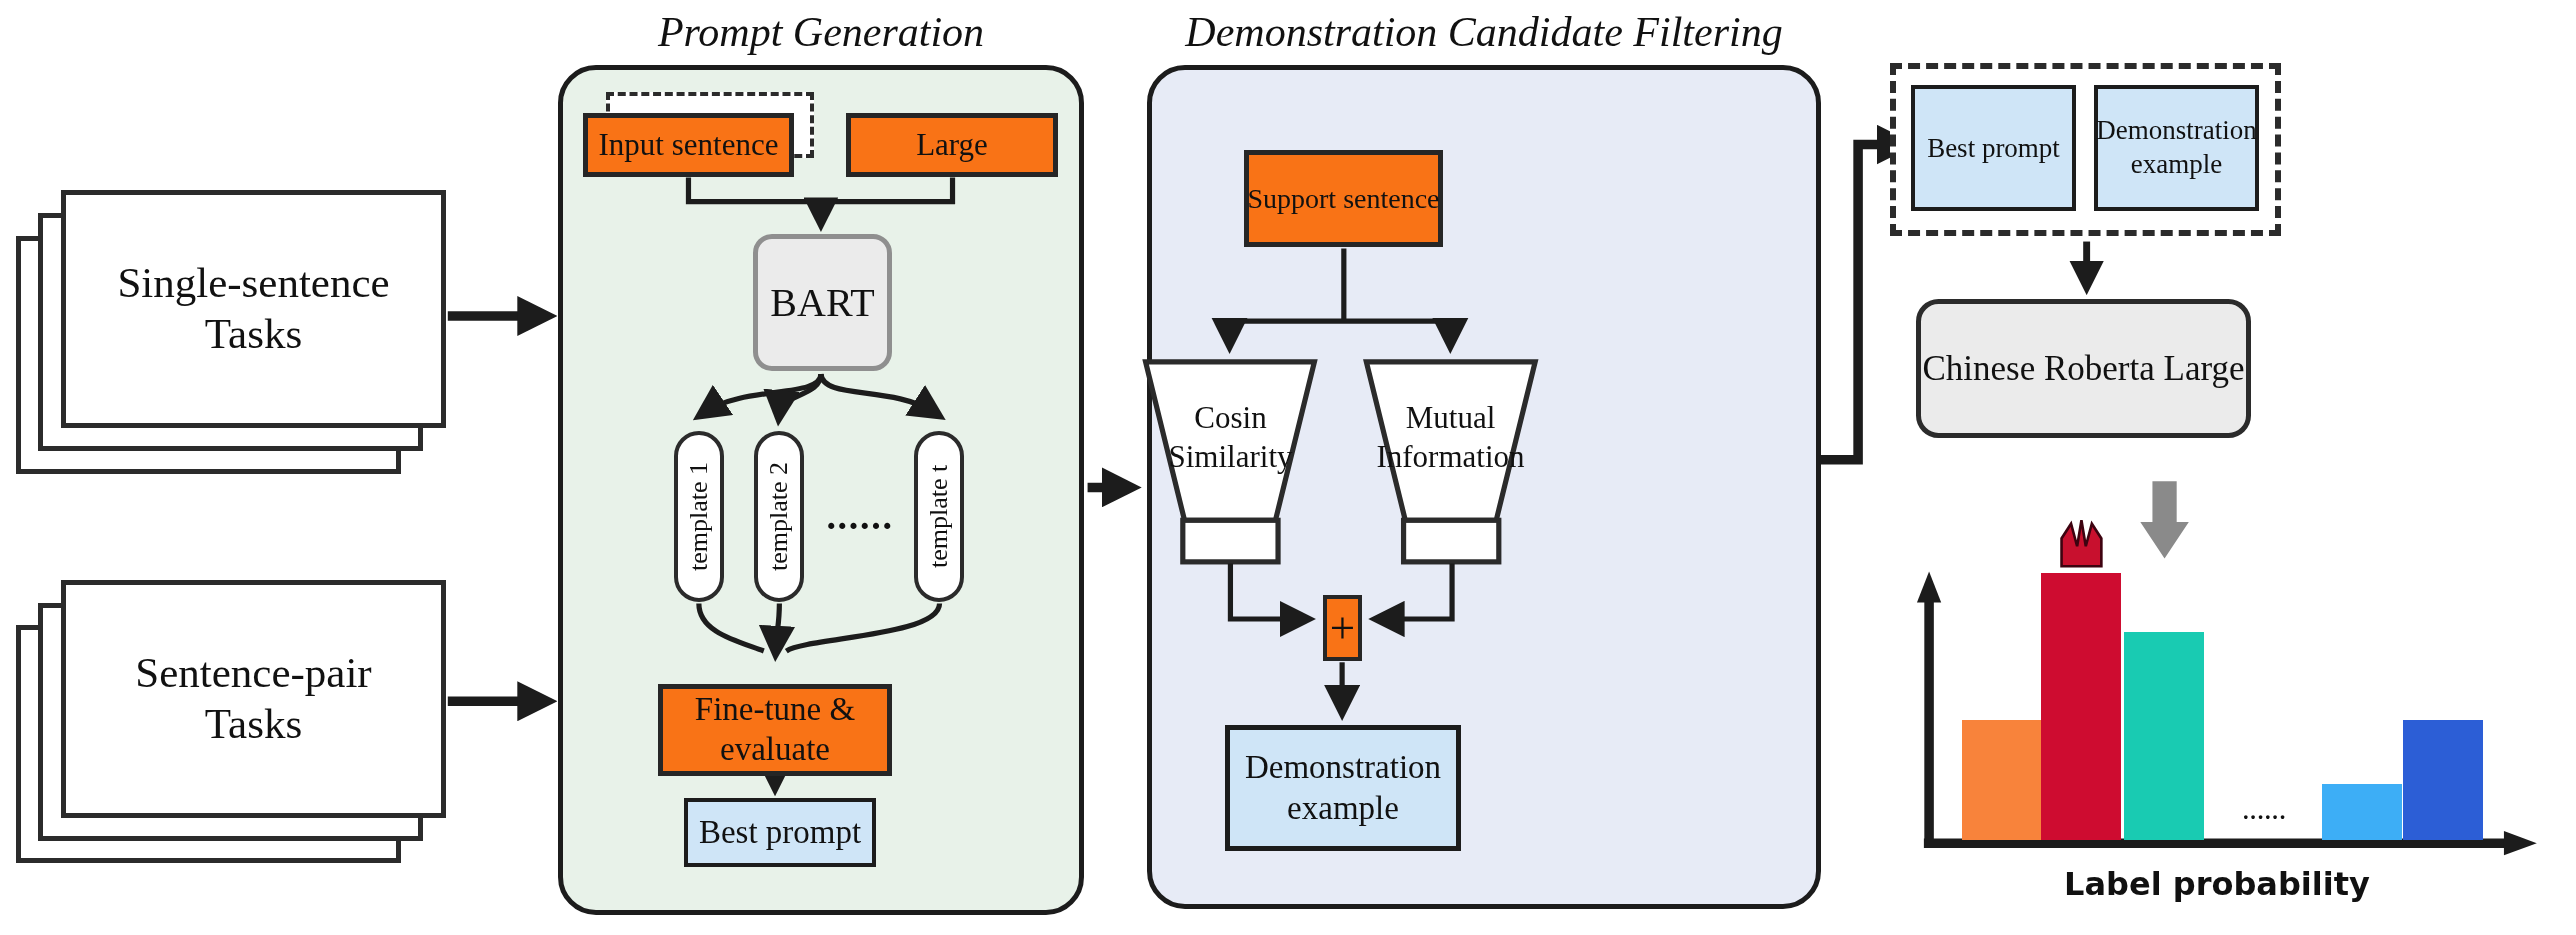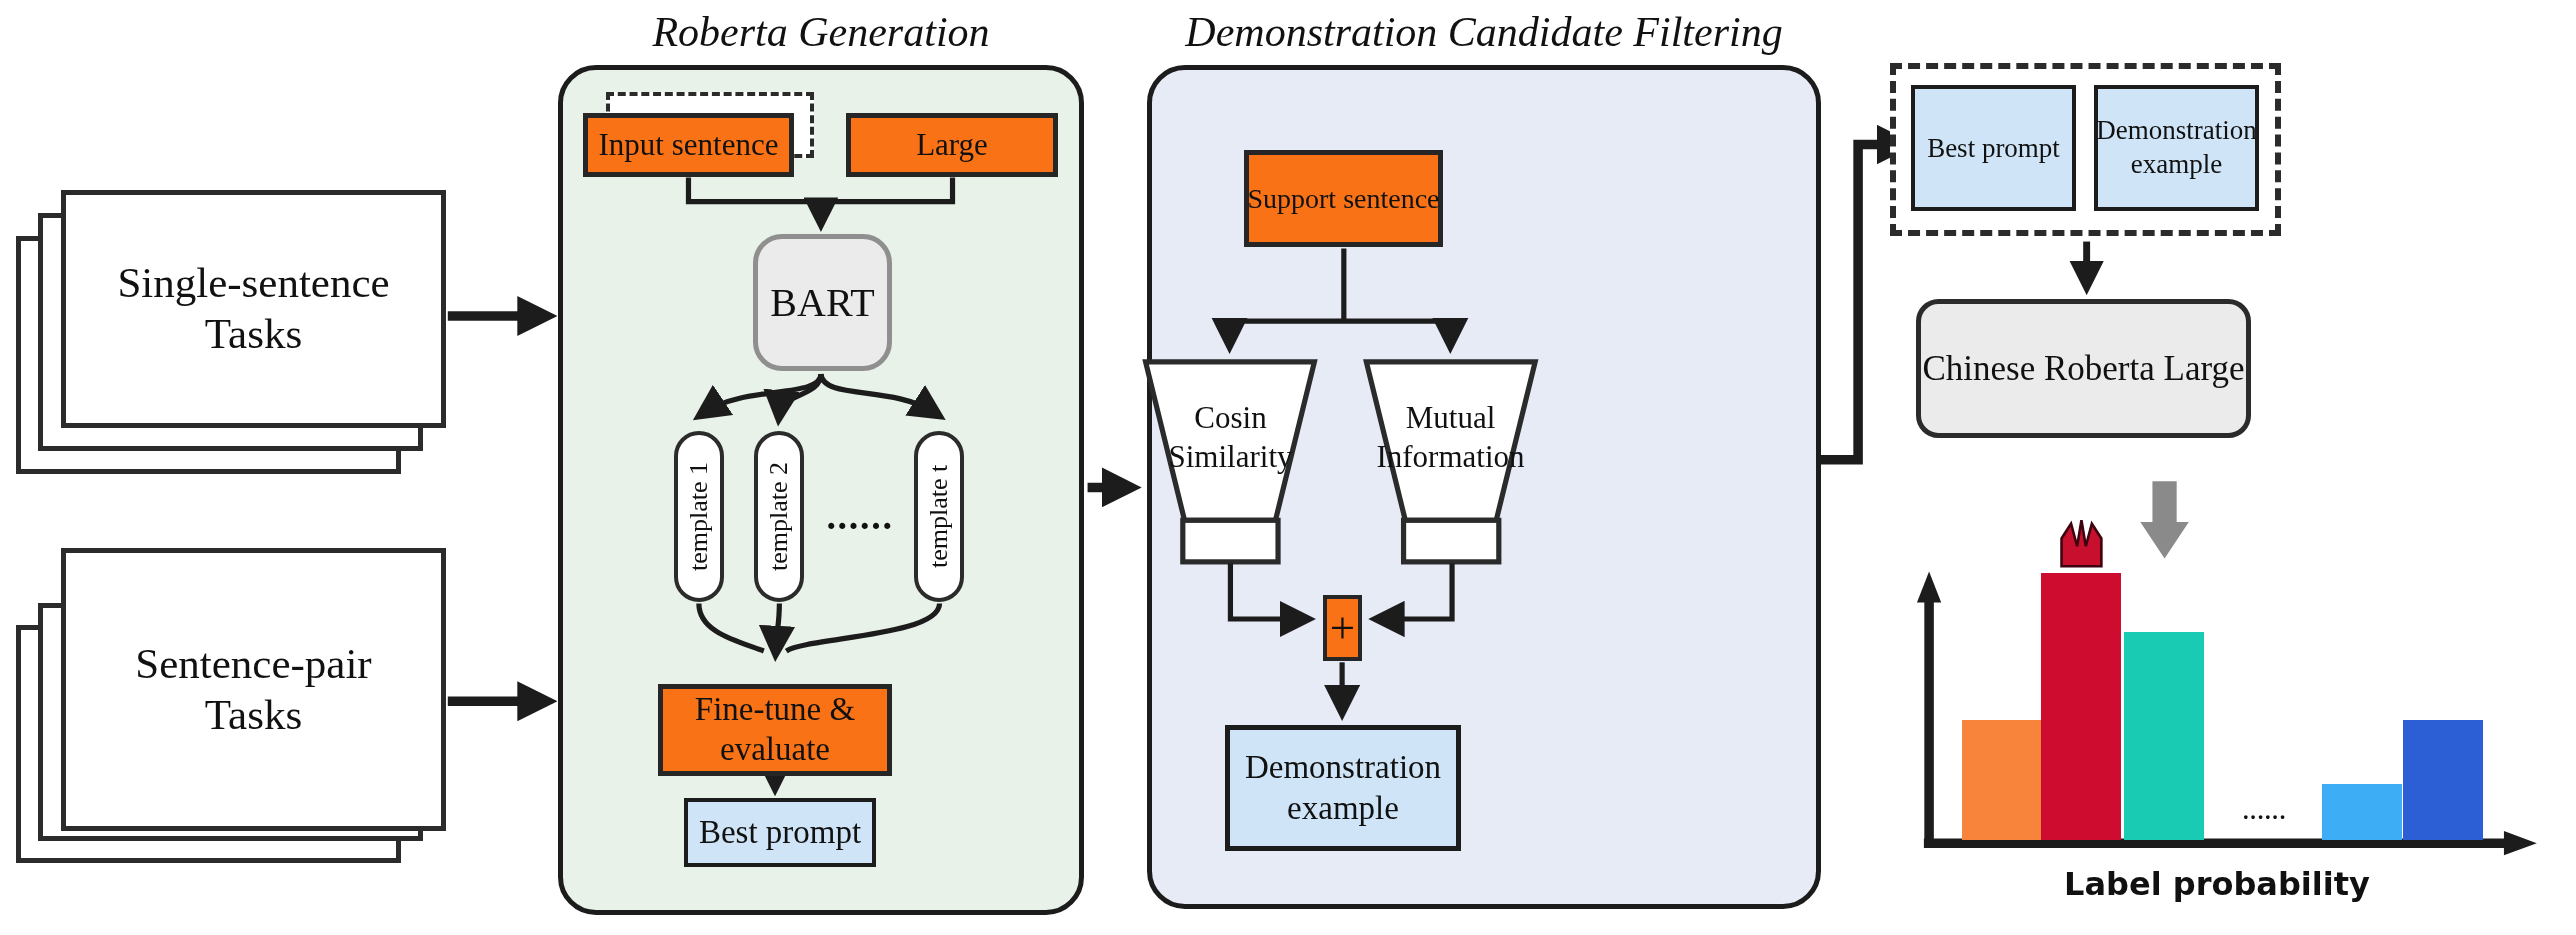--- a/index.html
+++ b/index.html
@@ -91,30 +91,30 @@
   <polygon points="2892,960 2892,988 2930,974" fill="#1c1c1c"></polygon>
 </svg>
 
 <div class="abs card lyr1" style="left:15.6px;top:236px;width:385px;height:238px;"></div>
 <div class="abs card lyr2" style="left:38px;top:213px;width:385px;height:238px;"></div>
 <div class="abs card lyr3 center preline" style="left:61px;top:190px;width:385px;height:238px;">Single-sentence
 Tasks</div>
 
 <div class="abs card lyr1" style="left:15.6px;top:625px;width:385px;height:238px;"></div>
 <div class="abs card lyr2" style="left:38px;top:603px;width:385px;height:238px;"></div>
-<div class="abs card lyr3 center preline" style="left:61px;top:548px;width:385px;height:283px;">Sentence-pair
+<div class="abs card lyr3 center preline" style="left:61px;top:580px;width:385px;height:238px;">Sentence-pair
 Tasks</div>
 
-<div class="abs center flow-title lyr2" style="left:558px;top:3.5px;width:526px;height:57px;">Roberta Generation</div>
+<div class="abs center flow-title lyr2" style="left:558px;top:3.5px;width:526px;height:57px;">Prompt Generation</div>
 
 <div class="abs dashedbox lyr1" style="left:606px;top:92px;width:208px;height:66px;"></div>
 <div class="abs wbox center nowrap lyr2" style="left:583px;top:113px;width:211px;height:64px;font-size:31px;">Input sentence</div>
 <div class="abs wbox center nowrap lyr2" style="left:846px;top:113px;width:212px;height:64px;font-size:31px;">Large</div>
 
-<div class="abs graybox center lyr2" style="left:753px;top:234px;width:139px;height:137px;border:5.2px solid #8f8f8f;border-radius:29px;font-size:40px;">BART</div>
+<div class="abs graybox center lyr2" style="left:753px;top:234px;width:139px;height:137px;border:5.2px solid #8f8f8f;border-radius:19px;font-size:40px;">BART</div>
 
 <div class="abs pill center lyr2" style="left:674px;top:431px;width:50px;height:171px;">template 1</div>
 <div class="abs pill center lyr2" style="left:754px;top:431px;width:50px;height:171px;">template 2</div>
 <div class="abs pill center lyr2" style="left:914px;top:431px;width:50px;height:171px;">template t</div>
 <div class="abs center chart-dots lyr2" style="left:810px;top:485px;width:100px;height:61px;font-size:38px;">......</div>
 
 <div class="abs wbox center preline lyr2" style="left:658px;top:668px;width:234px;height:92px;font-size:33px;line-height:1.2;margin-top:16px;">Fine-tune &amp;
 evaluate</div>
 <div class="abs bluebox center nowrap lyr2" style="left:684px;top:798px;width:192px;height:69px;font-size:33px;">Best prompt</div>
 

